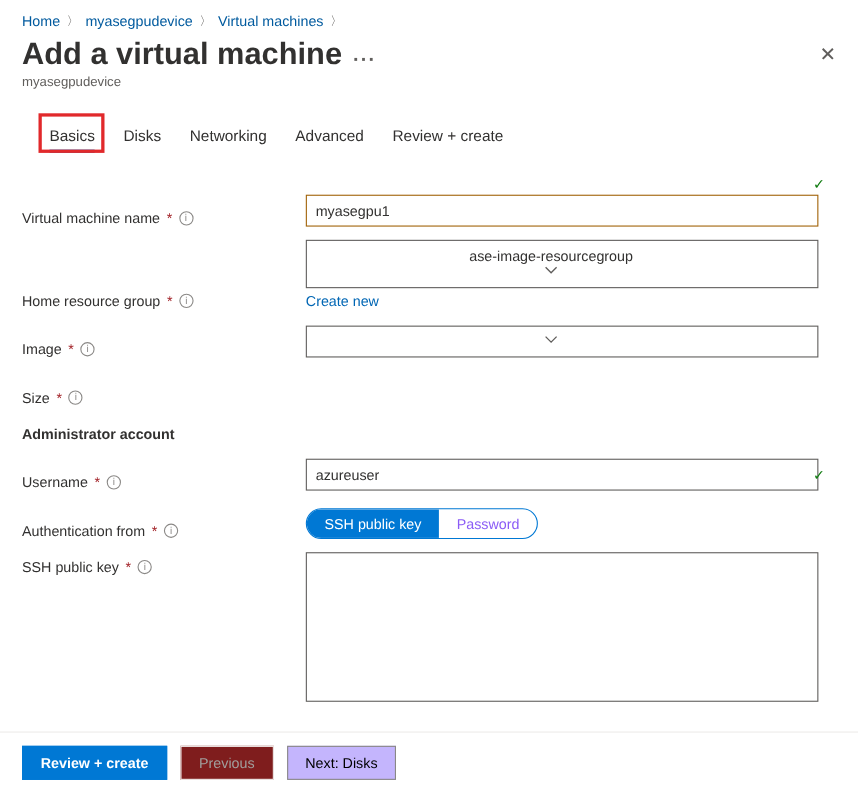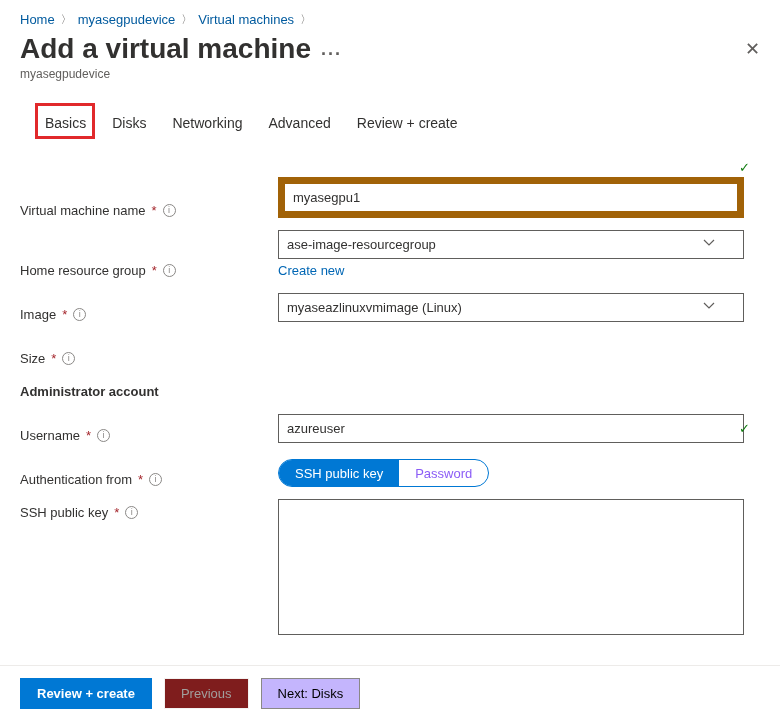--- a/index.html
+++ b/index.html
@@ -75,26 +75,26 @@
   .field-col { flex:1; position:relative;}
   .text-input, .select-box, .textarea {
     width: 466px;
     border:1px solid #605e5c;
     background:#fff;
     font-size:13px;
     padding: 6px 28px 6px 8px;
     color:#323130;
     font-family:inherit;
   }
-  .text-input.valid { border:7px solid #a16207;margin-top:24px; }
+  .text-input.valid { border:1px solid #a16207;margin-top:24px; }
   .text-input.valid2 { border:1px solid #605e5c; }
   .check {
     position:absolute; right:10px; top:7px; color:#107c10; font-size:13px;
   }
-  .select-box { cursor:pointer; display:flex; align-items:center; justify-content:space-between; }
+  .select-box { cursor:pointer; display:flex; align-items:center; justify-content:space-between;flex-direction:column; }
   .chev { color:#605e5c; }
   .link { color:#0066b4; font-size:13px; text-decoration:none; display:inline-block; margin-top:4px;}
   .red-box-size {
     position:absolute;
     border:3px solid #e1292b;
     pointer-events:none;
   }
   .section-header { font-weight:700; font-size:13px; margin: 18px 0 12px 0;}
   .pill-group {
     display:inline-flex;
@@ -201,21 +201,20 @@
     </div>
 
     <div class="row">
       <div class="label-col">
         <span>Image</span>
         <span class="req">*</span>
         <span class="info-icon">i</span>
       </div>
       <div class="field-col">
         <div class="select-box">
-          <span>myaseazlinuxvmimage (Linux)</span>
           <span class="chev"><svg class="chevron" viewBox="0 0 12 12">
                 <path d="M1 3 L6 8 L11 3" stroke="#605e5c" stroke-width="1.2" fill="none"></path>
               </svg></span>
         </div>
       </div>
     </div>
 
     <div class="row" style="position:relative;">
       <div class="label-col">
         <span>Size</span>

